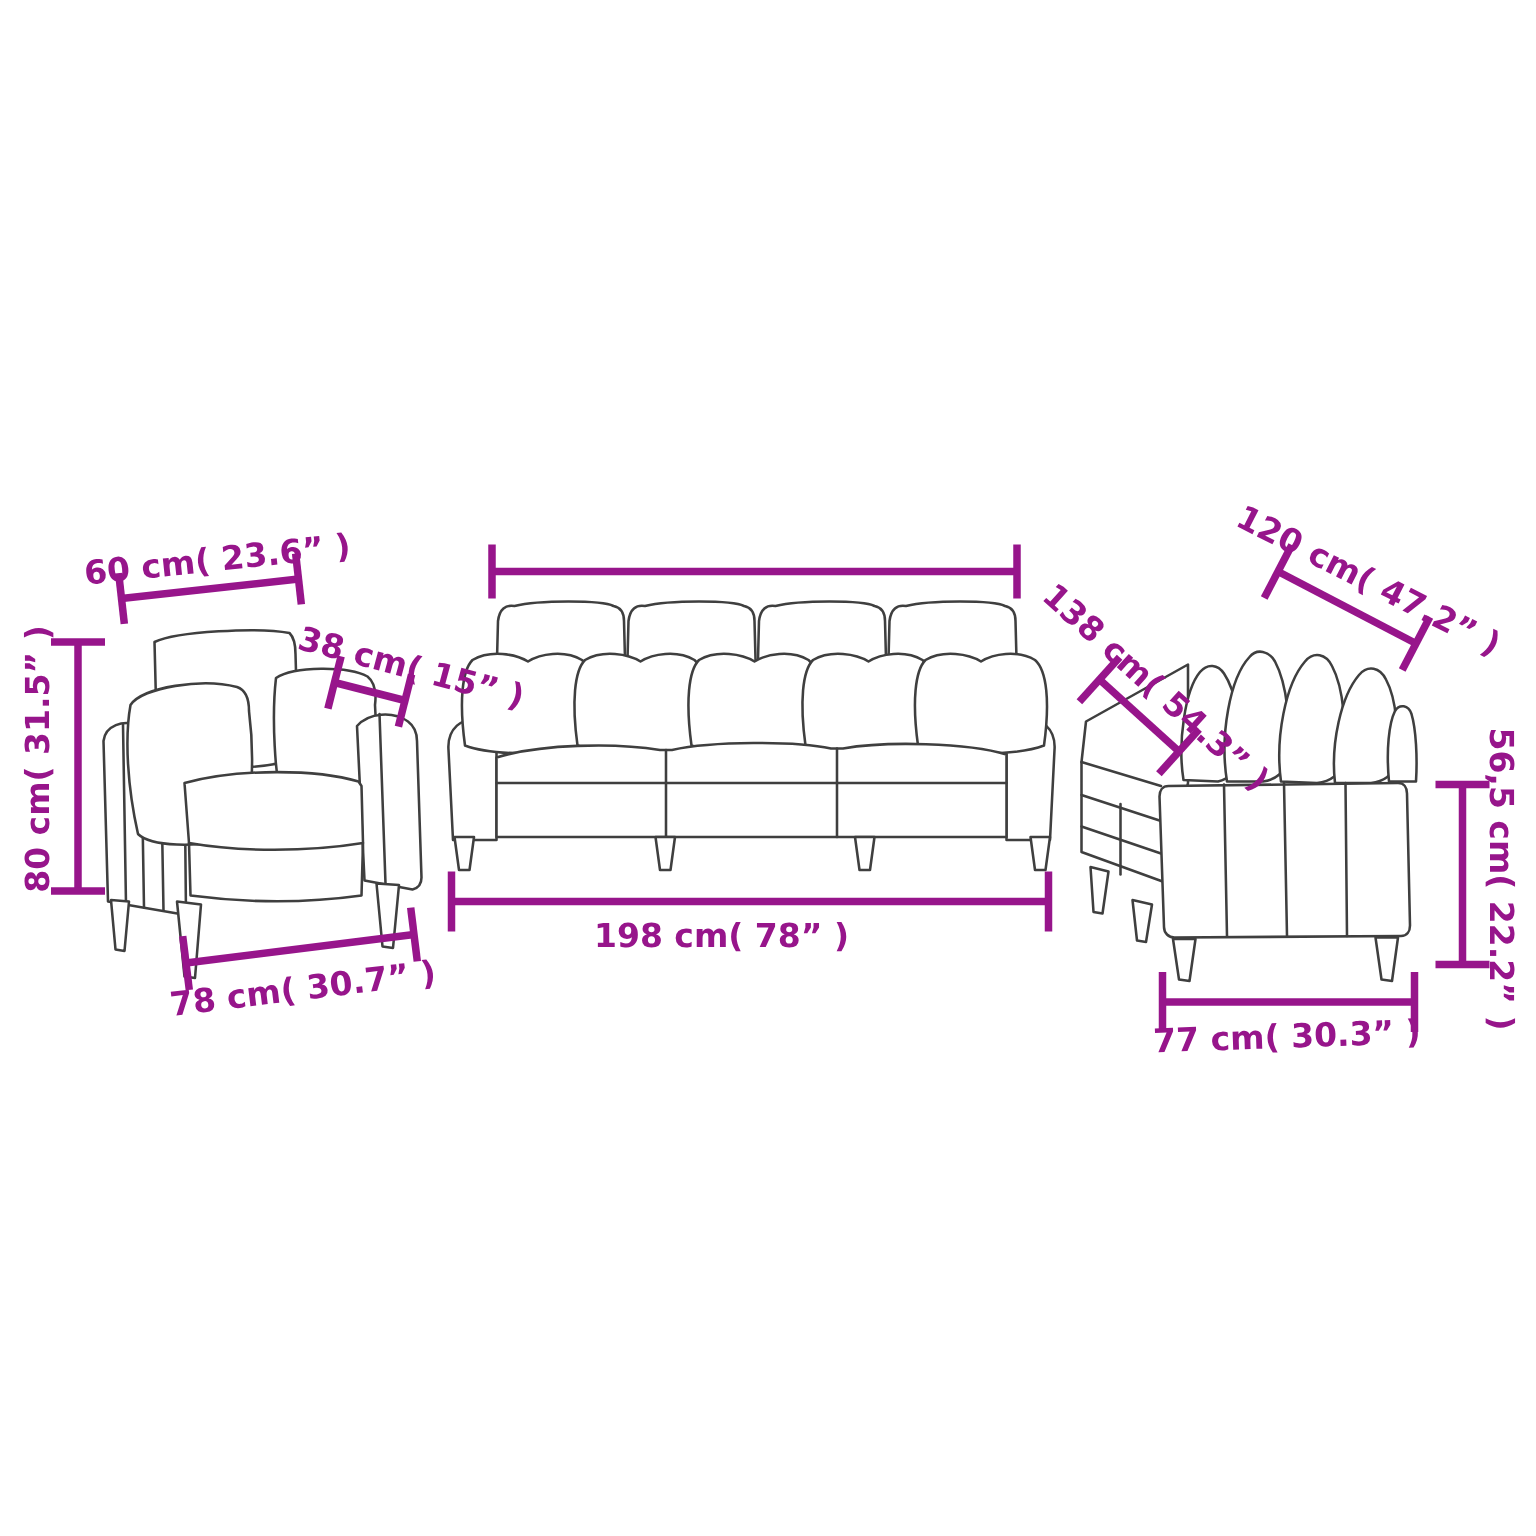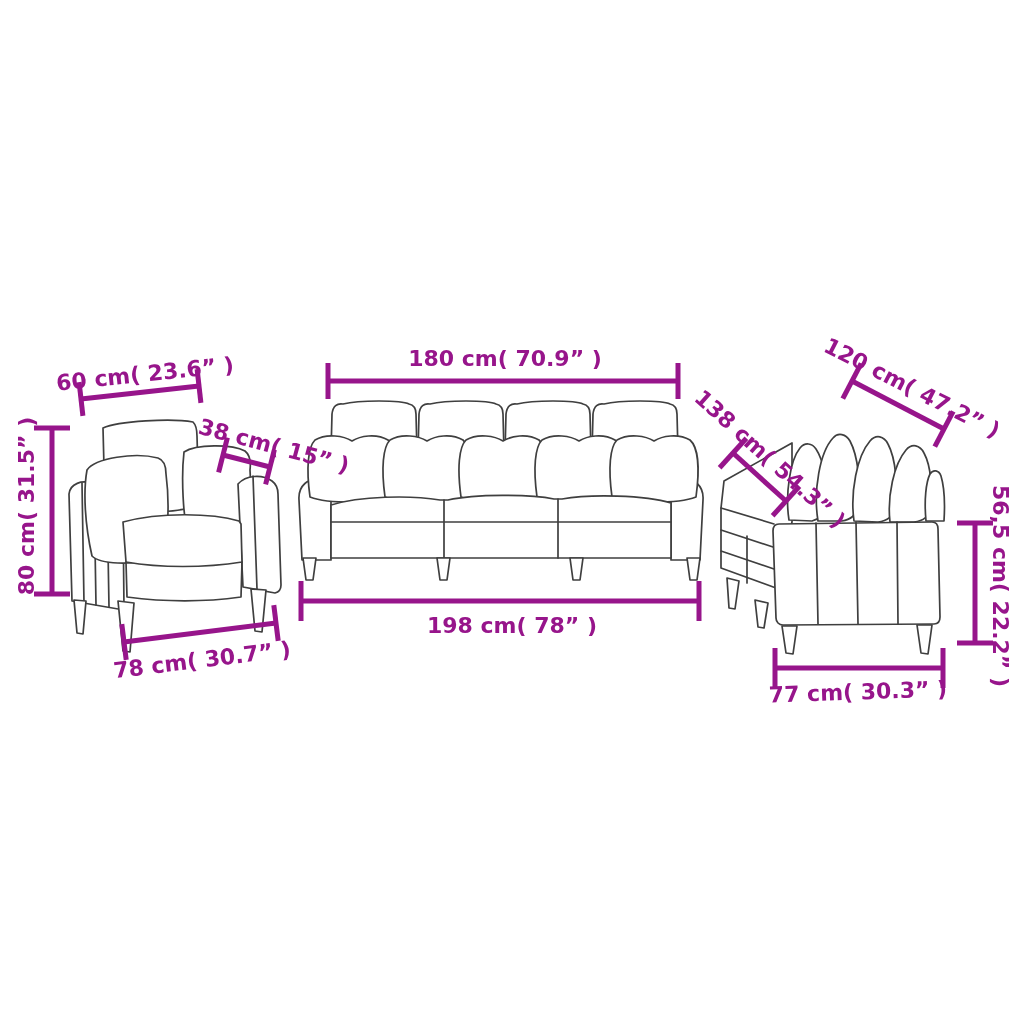--- a/index.html
+++ b/index.html
@@ -178,21 +178,20 @@
       <line class="dim" x1="775" y1="648" x2="775" y2="688"></line>
       <line class="dim" x1="943" y1="648" x2="943" y2="688"></line>
     </g>
   </svg>
 
   <div class="dim-label" style="left:145px; top:374px; --r:-6deg">60 cm( 23.6” )</div>
   <div class="dim-label" style="left:274px; top:446px; --r:15deg">38 cm( 15” )</div>
   <div class="dim-label" style="left:26px; top:506px; --r:-90deg">80 cm( 31.5” )</div>
   <div class="dim-label" style="left:202px; top:660px; --r:-7deg">78 cm( 30.7” )</div>
 
-  <div class="dim-label" style="left:505px; top:358px; --r:0deg">180 cm( 70.9” )</div>
-  <div class="dim-label" style="left:512px; top:625px; --r:0deg">198 cm( 78” )</div>
+  <div class="dim-label" style="left:481px; top:625px; --r:0deg">198 cm( 78” )</div>
 
   <div class="dim-label" style="left:912px; top:388px; --r:27deg">120 cm( 47.2” )</div>
   <div class="dim-label" style="left:770px; top:459px; --r:42deg">138 cm( 54.3” )</div>
   <div class="dim-label" style="left:1000px; top:586px; --r:90deg">56,5 cm( 22.2” )</div>
   <div class="dim-label" style="left:858px; top:692px; --r:-2deg">77 cm( 30.3” )</div>
 
 </div>
 
 </body></html>

